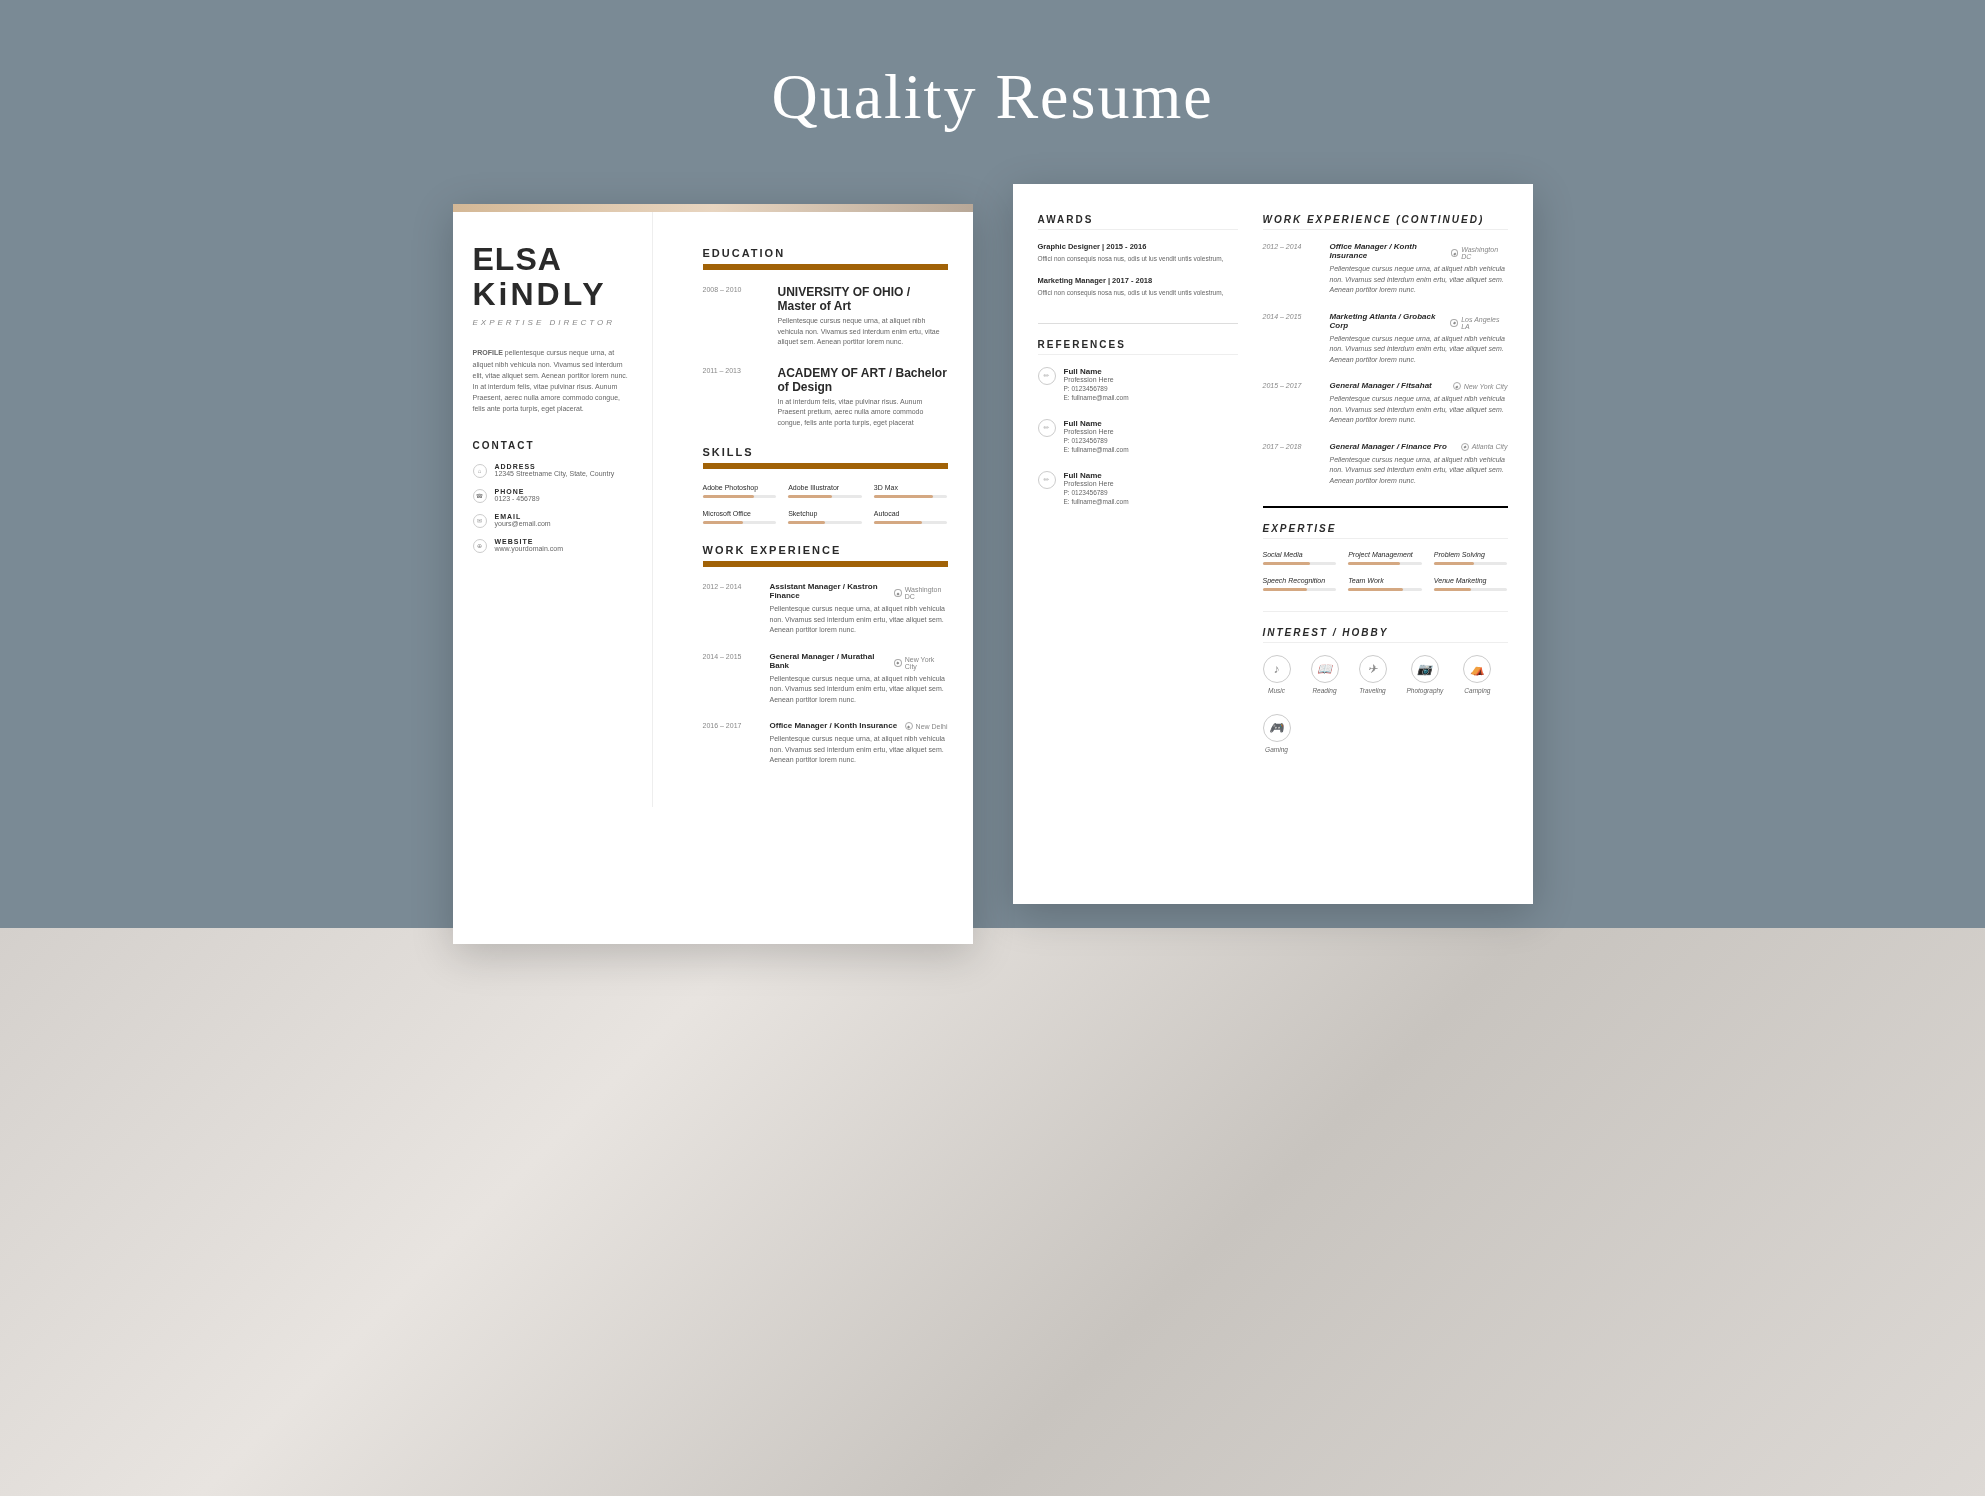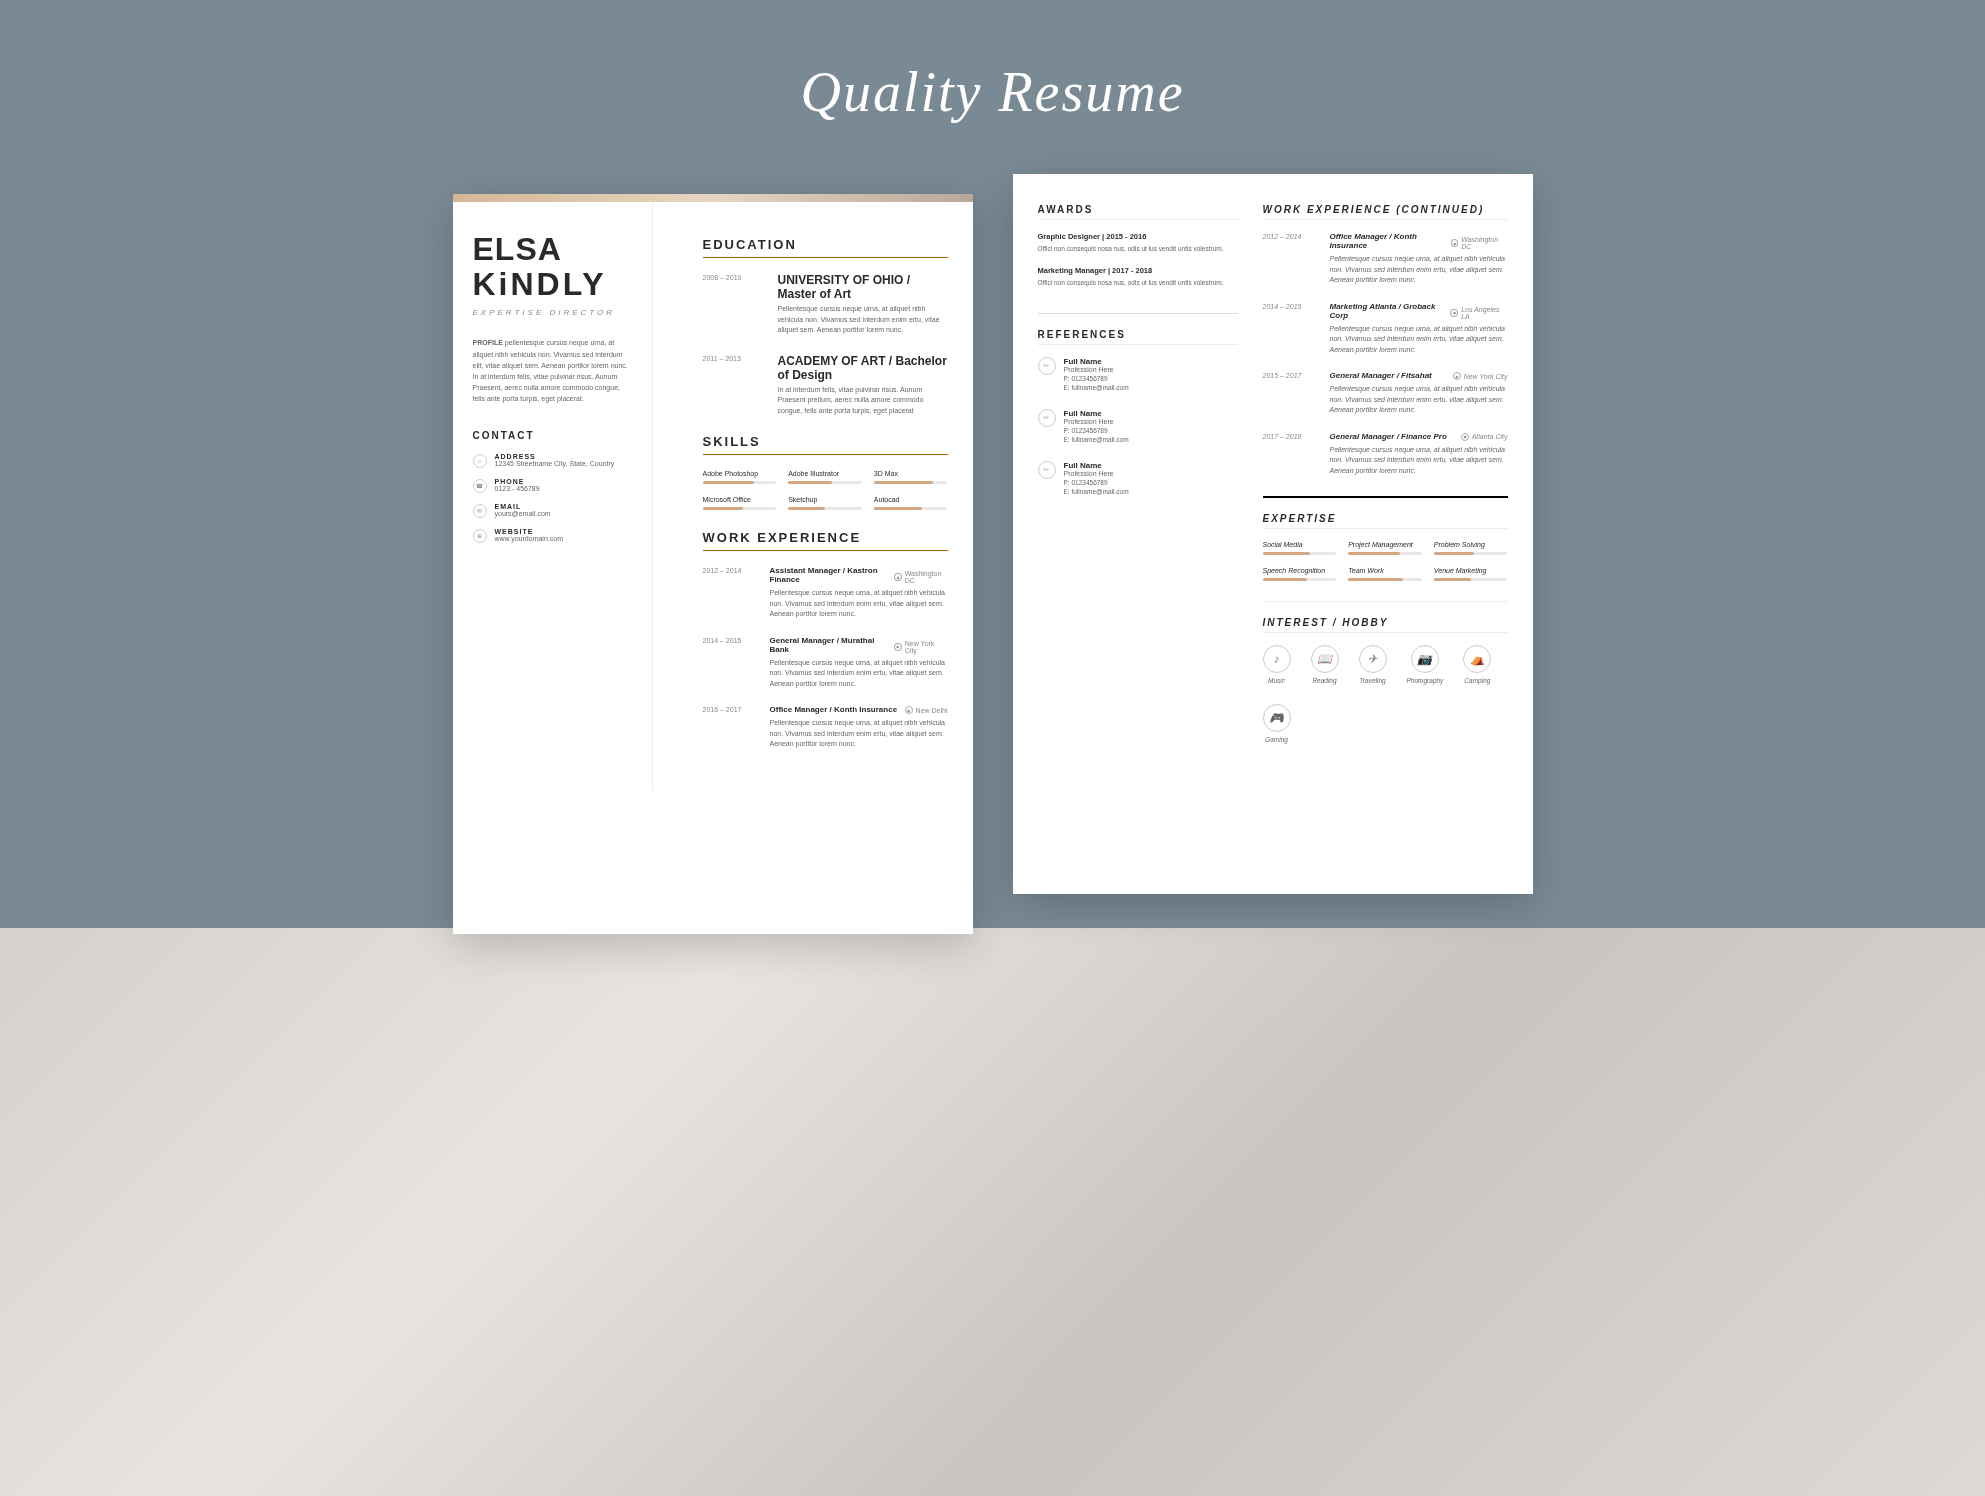--- a/index.html
+++ b/index.html
@@ -29,22 +29,21 @@
       position: relative;
       z-index: 10;
       display: flex;
       flex-direction: column;
       align-items: center;
       padding-top: 60px;
     }
 
     .title-script {
       font-family: 'Georgia', cursive;
-      font-style: italic;
-      font-size: 56px;
+      font-size: 64px;
       color: white;
       letter-spacing: 2px;
       margin-bottom: 50px;
       font-weight: 300;
     }
 
     .resumes-container {
       display: flex;
       gap: 40px;
       align-items: flex-start;
@@ -168,28 +167,28 @@
       font-family: Arial, sans-serif;
     }
 
     
     .page1-right {
       flex: 1;
       padding: 25px 25px;
     }
 
     .section-header {
-      font-size: 13px;
+      font-size: 11px;
       font-weight: 700;
       letter-spacing: 2px;
       color: #2a2a2a;
       margin-bottom: 15px;
       margin-top: 10px;
       font-family: Arial, sans-serif;
-      border-bottom: 1px solid #a16207;
+      border-bottom: 6px solid #a16207;
       padding-bottom: 5px;
     }
 
     .education-item {
       display: flex;
       gap: 15px;
       margin-bottom: 18px;
     }
 
     .edu-year {

